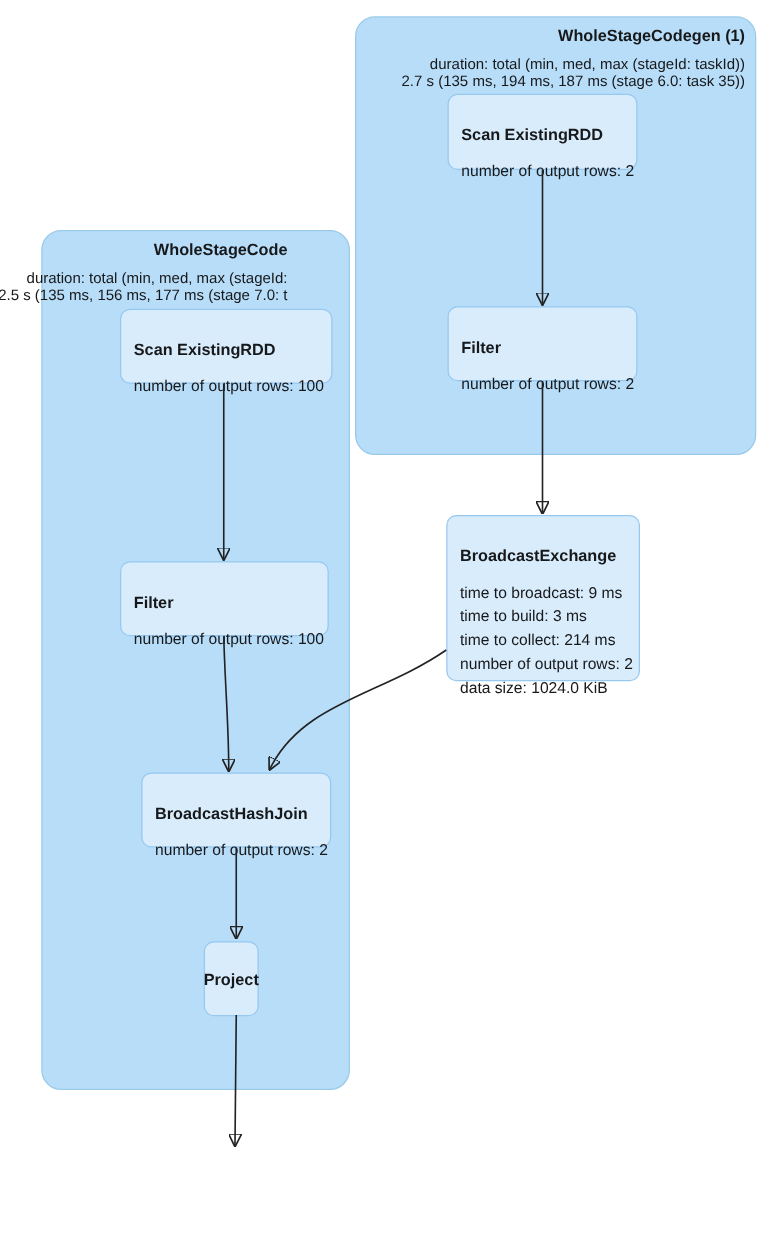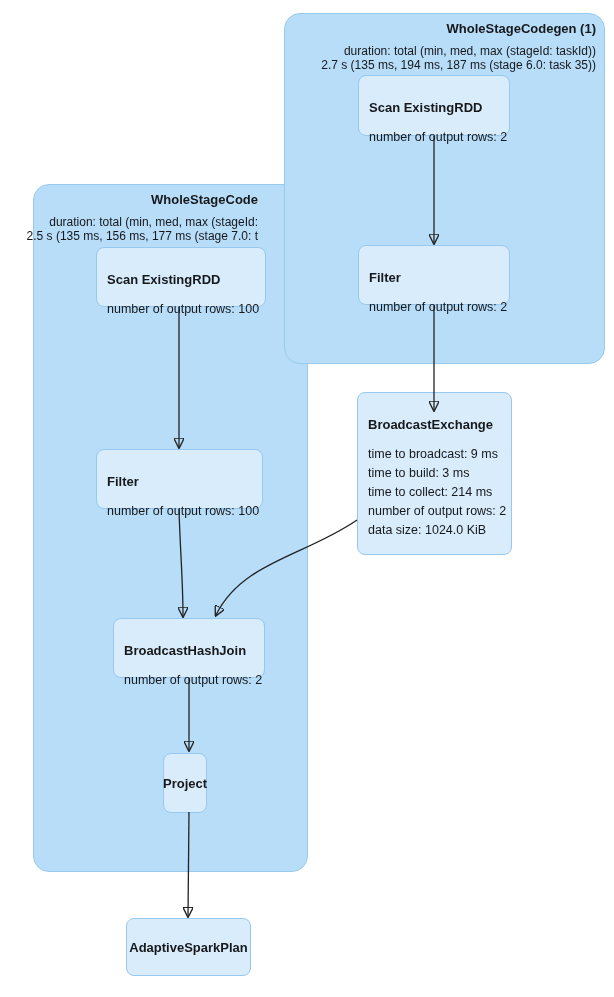--- a/index.html
+++ b/index.html
@@ -16,21 +16,21 @@
     background: var(--page_background, #ffffff);
     overflow: hidden;
   }
   .cluster {
     position: absolute;
     background: var(--cluster_fill, #B7DDF9);
     border: 1px solid var(--cluster_border, #9ACAE9);
     border-radius: 16px;
     box-sizing: border-box;
   }
-  #cluster-codegen2 { left: 33px;  top: 184px; width: 275px; height: 688px; z-index: 1; }
+  #cluster-codegen2 { left: 33px;  top: 184px; width: 247px; height: 688px; z-index: 1; }
   #cluster-codegen1 { left: 284px; top: 13px;  width: 321px; height: 351px; z-index: 2; }
   .cluster-label {
     position: absolute;
     top: 7px;
     text-align: right;
     white-space: nowrap;
   }
   #cluster-codegen1 .cluster-label { right: 8px; }
   #cluster-codegen2 .cluster-label { right: 49px; }
   .cluster-title {
@@ -65,21 +65,21 @@
     white-space: nowrap;
   }
   .node.center-title {
     display: flex;
     align-items: center;
     justify-content: center;
     padding: 0;
   }
   #node-scan-rdd-1   { left: 358px; top: 75px;  width: 152px; height: 61px; }
   #node-filter-1     { left: 358px; top: 245px; width: 152px; height: 60px; }
-  #node-bexchange    { left: 357px; top: 392px; width: 155px; height: 163px; }
+  #node-bexchange    { left: 357px; top: 412px; width: 155px; height: 133px; }
   #node-scan-rdd-2   { left: 96px;  top: 247px; width: 170px; height: 60px; }
   #node-filter-2     { left: 96px;  top: 449px; width: 167px; height: 60px; }
   #node-bhj          { left: 113px; top: 618px; width: 152px; height: 60px; }
   #node-project      { left: 163px; top: 753px; width: 44px;  height: 60px; }
   #node-adaptive     { left: 126px; top: 918px; width: 125px; height: 58px; }
   #edge-layer {
     position: absolute;
     left: 0; top: 0;
     width: 614px;
     height: 997px;
@@ -160,23 +160,20 @@
     <div class="node-title">BroadcastHashJoin</div>
     <div class="node-metrics">
       <div>number of output rows: 2</div>
     </div>
   </div>
 
   <div class="node center-title" id="node-project">
     <div class="node-title">Project</div>
   </div>
 
-  <div class="node center-title" id="node-adaptive">
-    <div class="node-title">AdaptiveSparkPlan</div>
-  </div>
 
   <svg id="edge-layer" viewBox="0 0 614 997" xmlns="http://www.w3.org/2000/svg">
     <defs>
       <marker id="arrow" viewBox="0 0 10 10" refX="8.5" refY="5" markerWidth="8" markerHeight="8" orient="auto-start-reverse">
         <path d="M0,0 L10,5 L0,10 Z" fill="#222222"></path>
       </marker>
     </defs>
     <path d="M434,136 L434,243" marker-end="url(#arrow)"></path>
     <path d="M434,305 L434,410" marker-end="url(#arrow)"></path>
     <path d="M179,307 L179,447" marker-end="url(#arrow)"></path>

